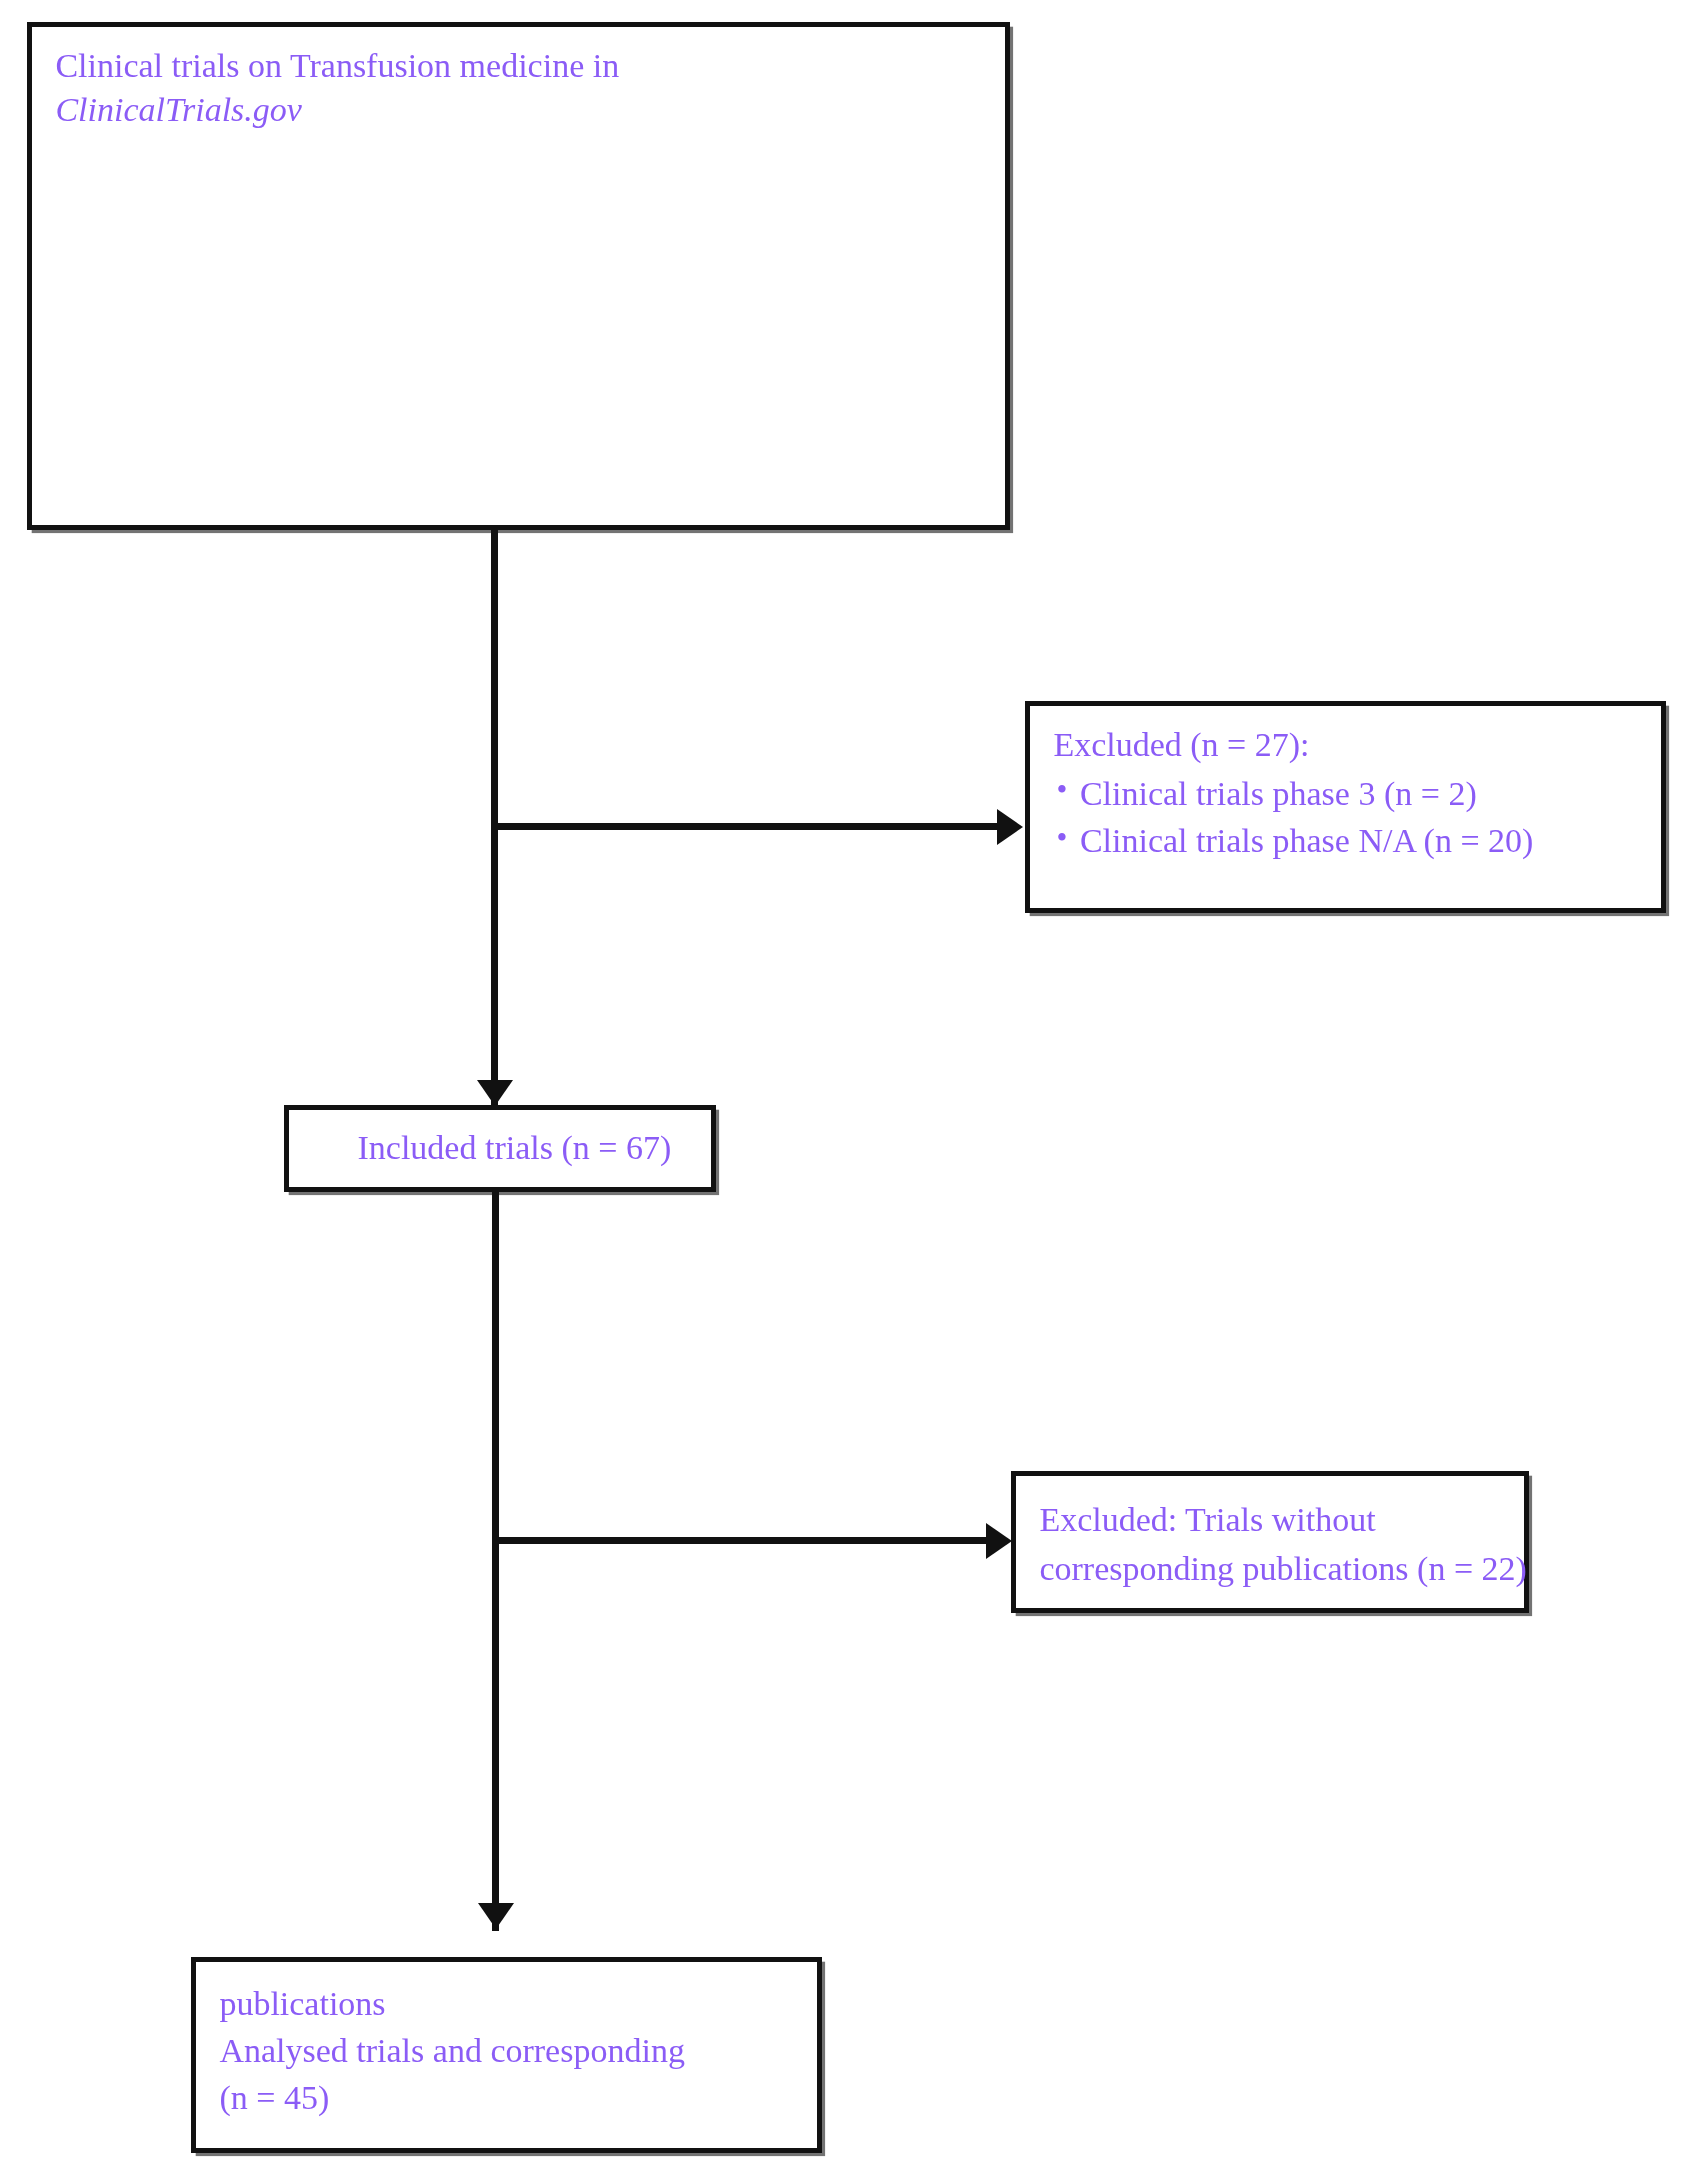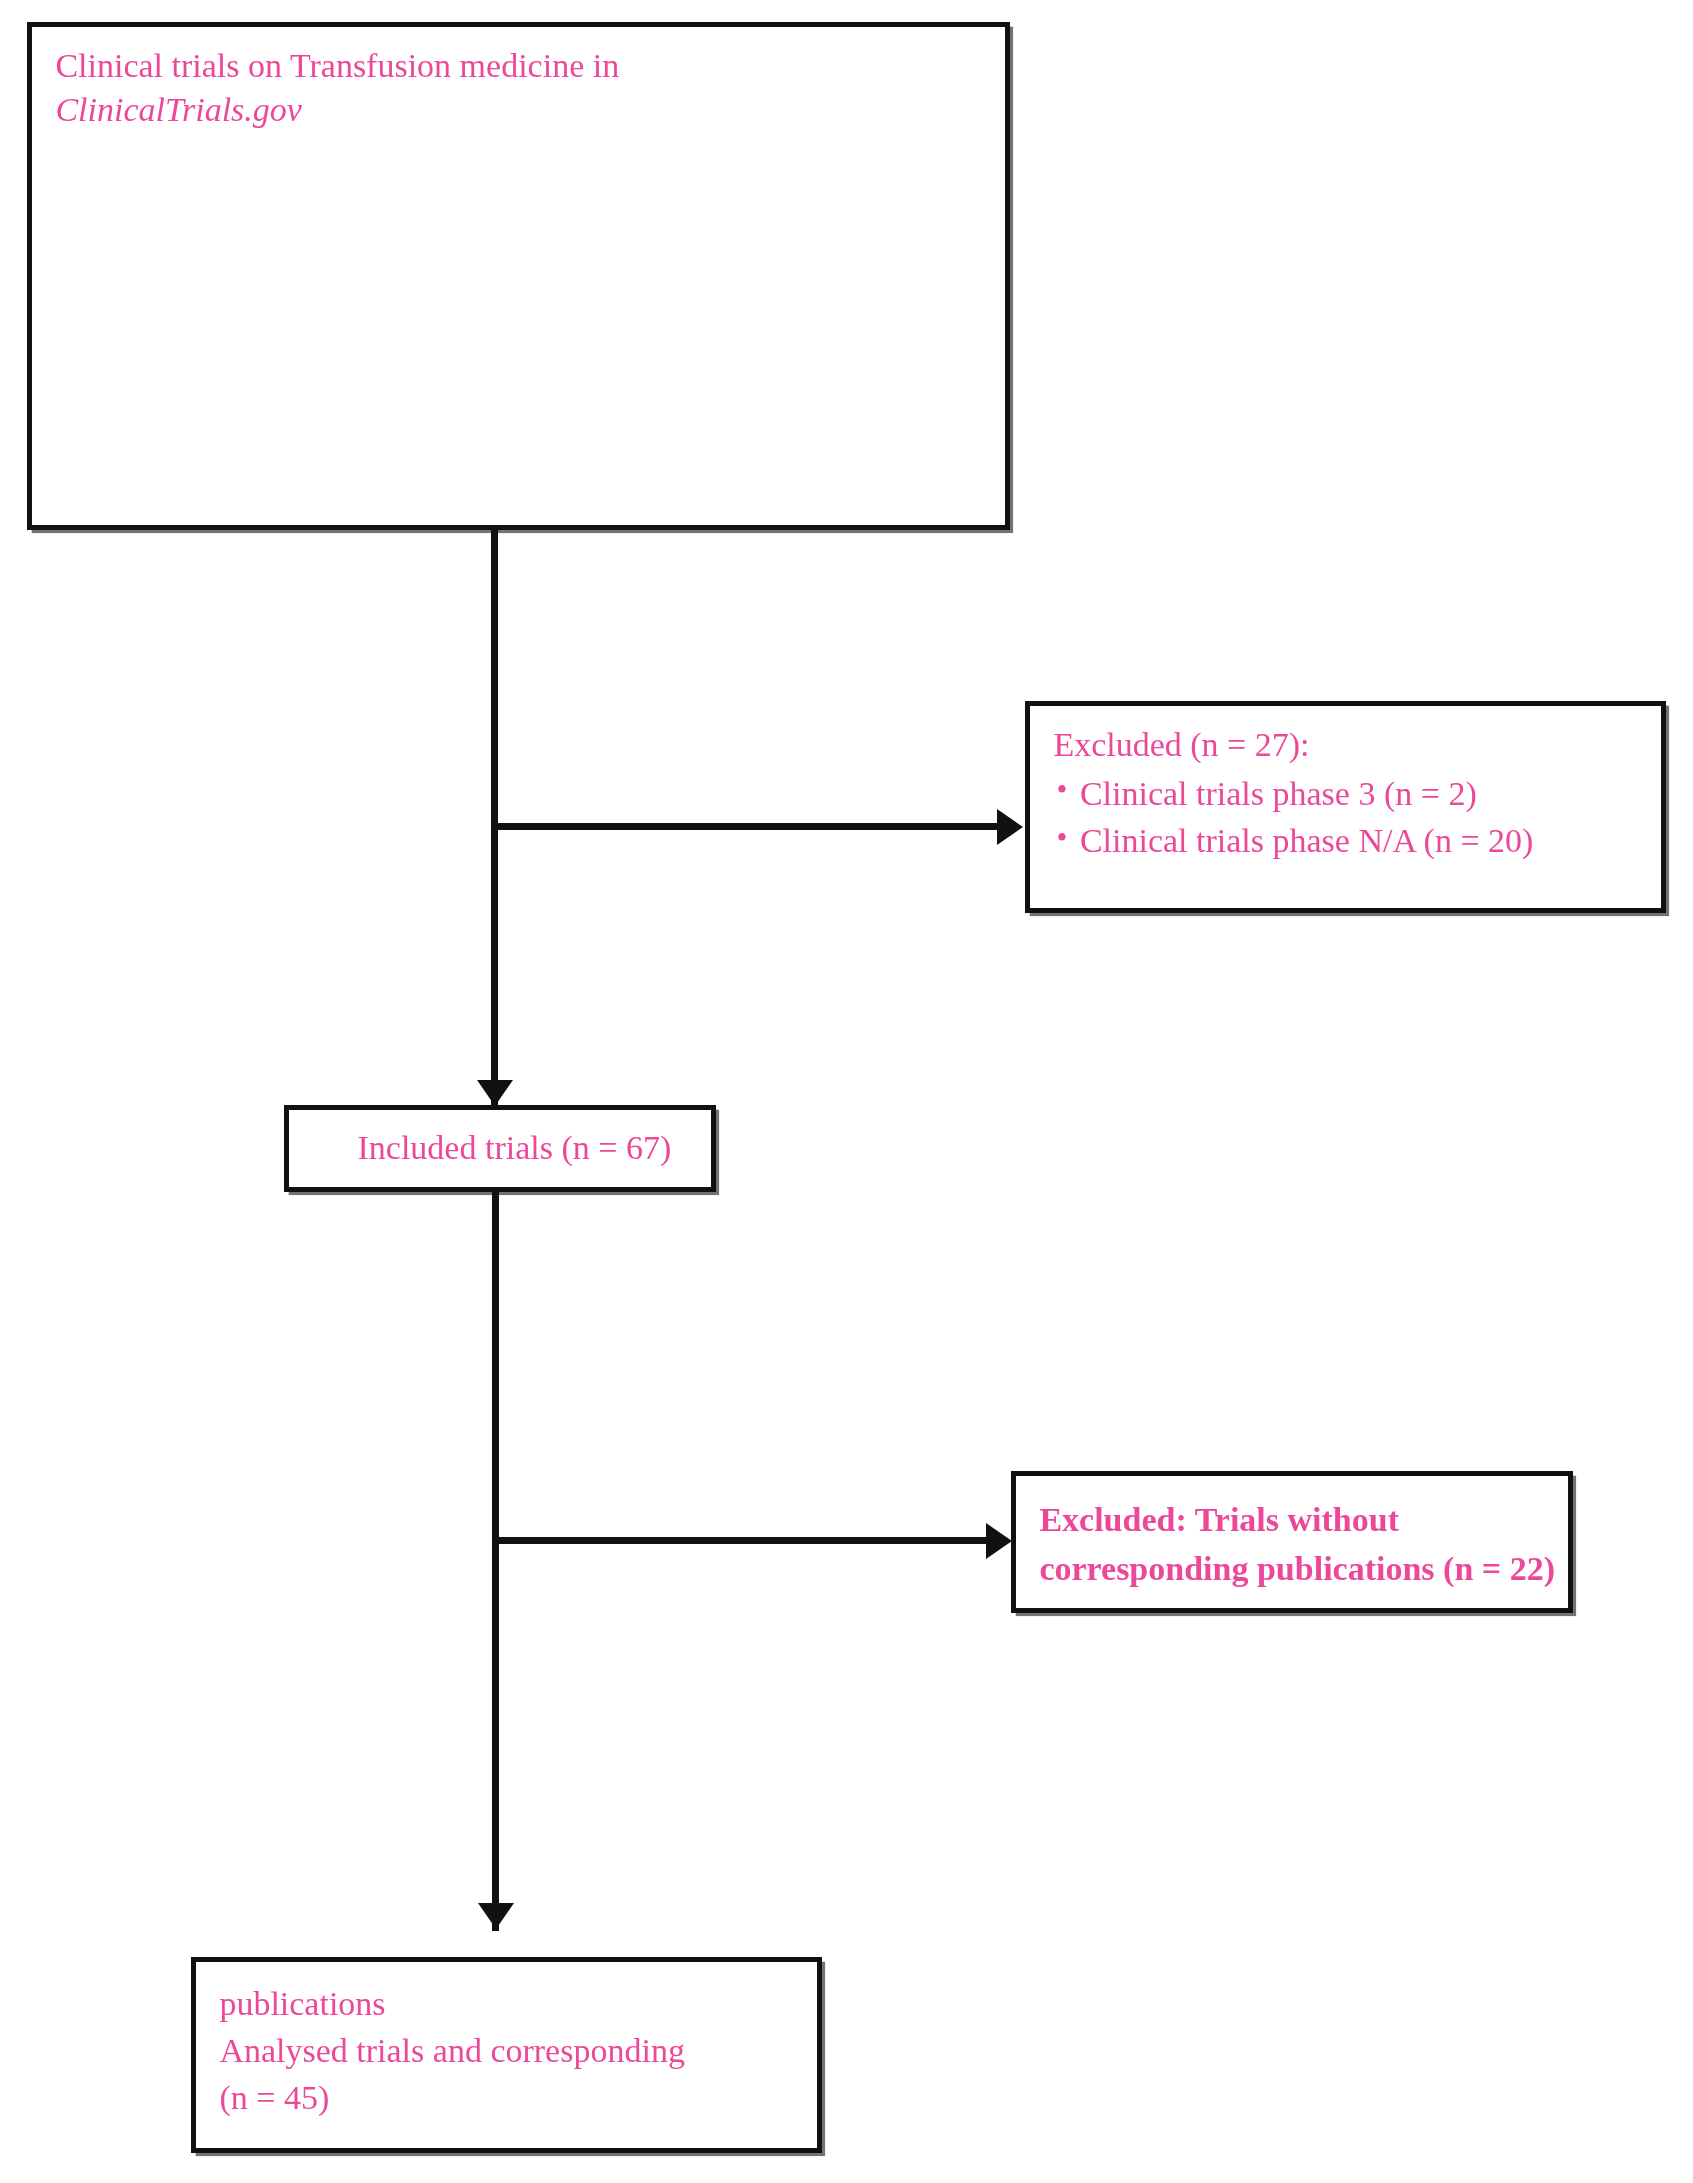--- a/index.html
+++ b/index.html
@@ -7,21 +7,21 @@
     margin: 0;
     padding: 0;
     background: #ffffff;
   }
   #canvas {
     position: relative;
     width: 1694px;
     height: 2183px;
     background: #ffffff;
     font-family: "Liberation Serif", "DejaVu Serif", serif;
-    color: #ec4899;
+    color: #8b5cf6;
     overflow: hidden;
   }
 
   
   .box {
     position: absolute;
     box-sizing: border-box;
     background: #ffffff;
     border: 5.5px solid #111111;
     box-shadow: 3.9px 3.9px 0 -0.8px rgba(0,0,0,0.55);
@@ -131,21 +131,21 @@
       <div class="line-txt">Included trials (n = 67)</div>
     </div>
   </div>
 
   <div class="vline" style="left:492px; top:1192px; height:739px;"></div>
   <div class="arrow-down" style="left:478px; top:1903px;"></div>
 
   <div class="hline" style="left:492px; top:1537px; width:496px;"></div>
   <div class="arrow-right" style="left:986px; top:1523px;"></div>
 
-  <div class="box" id="box-excluded-2" style="left:1011px; top:1471px; width:562px; height:142px;font-weight:bold;">
+  <div class="box" id="box-excluded-2" style="left:1011px; top:1471px; width:518px; height:142px;">
     <div class="box-inner" style="padding:18.7px 20px 17px 23.4px;">
       <div class="line-txt">Excluded: Trials without</div>
       <div class="line-txt">corresponding publications (n = 22)</div>
     </div>
   </div>
 
   <div class="box" id="box-analysed" style="left:191px; top:1957px; width:631px; height:196px;">
     <div class="box-inner" style="padding:18.7px 20px 15.6px 23.4px;">
       <div class="line-txt">publications</div>
       <div class="line-txt">Analysed trials and corresponding</div>

